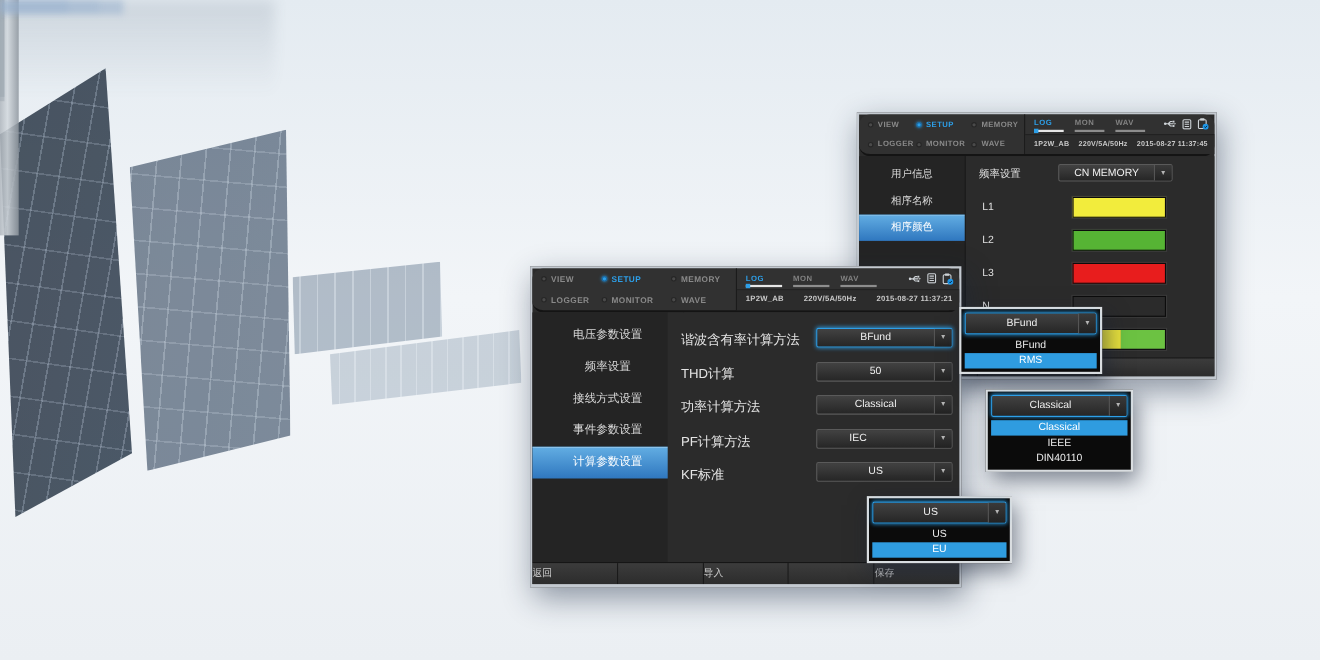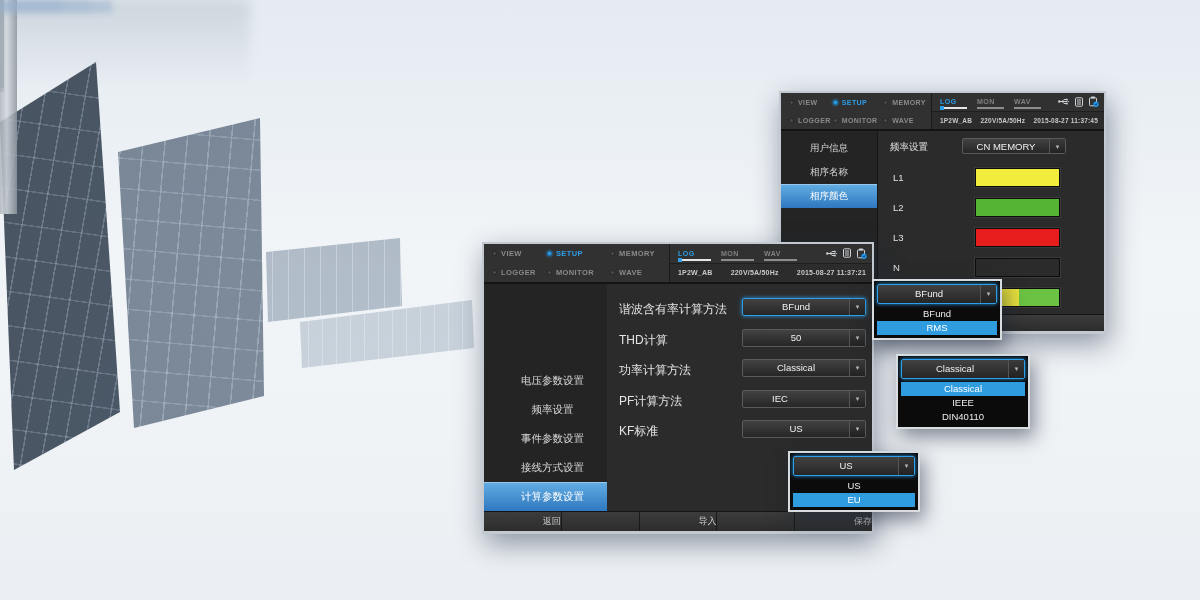--- a/index.html
+++ b/index.html
@@ -34,25 +34,25 @@
   .refl { left:4px; top:438px; width:250px; height:110px; right:auto; bottom:auto;
         background:linear-gradient(#44566a,transparent 80%); opacity:.14; filter:blur(6px); }
   .smudge { right:auto; bottom:auto; background:rgba(150,175,205,.5); filter:blur(3px); }
   .s1 { left:538px; top:581px; width:112px; height:13px; }
   .s2 { left:1058px; top:584px; width:62px; height:11px; opacity:.6; }
   .s3 { left:55px; top:586px; width:90px; height:11px; opacity:.5; }
 
   
   .screen { position:absolute; background:#2b2b2b; border:2px solid #c3c9d0; border-bottom-width:3px;
             box-shadow:3px 10px 26px rgba(25,40,65,.45); color:#cfcfcf; }
-  .screen.back  { left:779px; top:91px;  width:327px; height:243px; z-index:2; }
+  .screen.back  { left:779px; top:102px;  width:327px; height:243px; z-index:2; }
   .screen.front { left:482px; top:242px; width:392px; height:292px; z-index:3; }
 
   
-  .hdr { position:absolute; left:0; right:0; top:0; display:flex; background:#313131; border-bottom:2px solid #141414; }
+  .hdr { position:absolute; left:0; right:0; top:0; display:flex; background:#313131; border-bottom:2px solid #141414;border-radius:10px; }
   .back  .hdr { height:38px; }
   .front .hdr { height:40px; }
   .hdr-nav { display:grid; grid-template-columns:1fr 1.15fr 1fr; grid-template-rows:1fr 1fr; align-items:center; padding:0 4px 0 8px; }
   .back  .hdr-nav { width:150px; }
   .front .hdr-nav { width:185px; }
   .nav-item { display:flex; align-items:center; gap:4px; cursor:default; }
   .nav-label { font-size:7px; font-weight:bold; letter-spacing:.4px; color:#8a8a8a; }
   .front .nav-label { font-size:7.5px; }
   .nav-item.active .nav-label { color:#2d9fe8; }
   .dot { width:5px; height:5px; border-radius:50%; background:#4a4a4a; border:1px solid #262626; flex:0 0 auto; }
@@ -66,21 +66,21 @@
   .tab.active::after { background:#e6e6e6; }
   .tab.active::before { content:""; position:absolute; left:0; bottom:-5px; width:4px; height:4px; background:#2d9fe8; z-index:1; }
   .hdr-icons { margin-left:auto; display:flex; align-items:center; gap:4px; }
   .hdr-status { flex:1; display:flex; align-items:center; justify-content:space-between; padding:0 6px 0 8px; background:#2c2c2c; }
   .hdr-status span { font-size:6.5px; font-weight:bold; color:#c9c9c9; letter-spacing:.2px; }
   .front .hdr-status span { font-size:7px; }
 
   
   .menu { position:absolute; left:0; background:#242424; border-right:1px solid #171717; display:flex; flex-direction:column; }
   .back  .menu { top:38px; bottom:17px; width:97px; padding-top:5px; }
-  .front .menu { top:40px; bottom:20px; width:138px; padding-top:6px;justify-content:flex-end; }
+  .front .menu { top:40px; bottom:20px; width:138px; padding-top:6px; }
   .menu-item { color:#d8d8d8; text-align:center; cursor:pointer; }
   .back  .menu-item { height:24px; line-height:24px; font-size:9.5px; }
   .front .menu-item { height:29px; line-height:29px; font-size:10.5px; }
   .menu-item.selected { background:linear-gradient(#63aee3,#2f77bf); color:#fff; box-shadow:inset 0 1px 0 rgba(255,255,255,.35); }
 
   
   .content { position:absolute; right:0; background:#2b2b2b; }
   .back  .content { top:38px; bottom:17px; left:97px; }
   .front .content { top:40px; bottom:20px; left:123px; }
 
@@ -107,21 +107,21 @@
   .f-label { position:absolute; left:12px; font-size:12px; color:#e4e4e4; }
   .f-dd { left:135px; width:124px; height:18px; }
   .fl1 { top:17px; } .fl2 { top:48px; } .fl3 { top:78px; } .fl4 { top:109px; } .fl5 { top:139px; }
   .fd1 { top:14px; } .fd2 { top:45px; } .fd3 { top:75px; } .fd4 { top:106px;gap:32px; } .fd5 { top:136px; }
 
   
   .footer { position:absolute; left:0; right:0; bottom:0; display:flex; border-top:1px solid #141414; }
   .back  .footer { height:17px; }
   .front .footer { height:20px; }
   .fcell { flex:1; background:linear-gradient(#3c3c3c,#2c2c2c); border-right:1px solid #191919;
-           color:#cccccc; font-size:9px; text-align:right; line-height:19px; cursor:pointer; }
+           color:#cccccc; font-size:9px; text-align:left; line-height:19px; cursor:pointer; }
   .back .fcell { line-height:16px; }
   .fcell:last-child { border-right:none; }
 
   
   .popup { position:absolute; z-index:5; background:#0b0b0b; border:2px solid #d9dde0; padding:3px;
            box-shadow:4px 8px 18px rgba(20,30,50,.5); }
   .pp1 { left:872px; top:279px; width:130px; }
   .pp2 { left:896px; top:354px; width:134px; }
   .pp3 { left:788px; top:451px; width:132px; }
   .pheader { position:relative; height:20px; margin-bottom:3px; }
@@ -308,22 +308,22 @@
           <span>1P2W_AB</span>
           <span>220V/5A/50Hz</span>
           <span>2015-08-27 11:37:21</span>
         </div>
       </div>
     </div>
 
     <div class="menu">
       <div class="menu-item">电压参数设置</div>
       <div class="menu-item">频率设置</div>
+      <div class="menu-item">接线方式设置</div>
       <div class="menu-item">事件参数设置</div>
-      <div class="menu-item">接线方式设置</div>
       <div class="menu-item selected">计算参数设置</div>
     </div>
 
     <div class="content">
       <span class="f-label fl1">谐波含有率计算方法</span>
       <div class="dd f-dd fd1 active">
         <span class="dd-val">BFund</span>
         <span class="dd-arrow">▾</span>
       </div>
       <span class="f-label fl2">THD计算</span>

